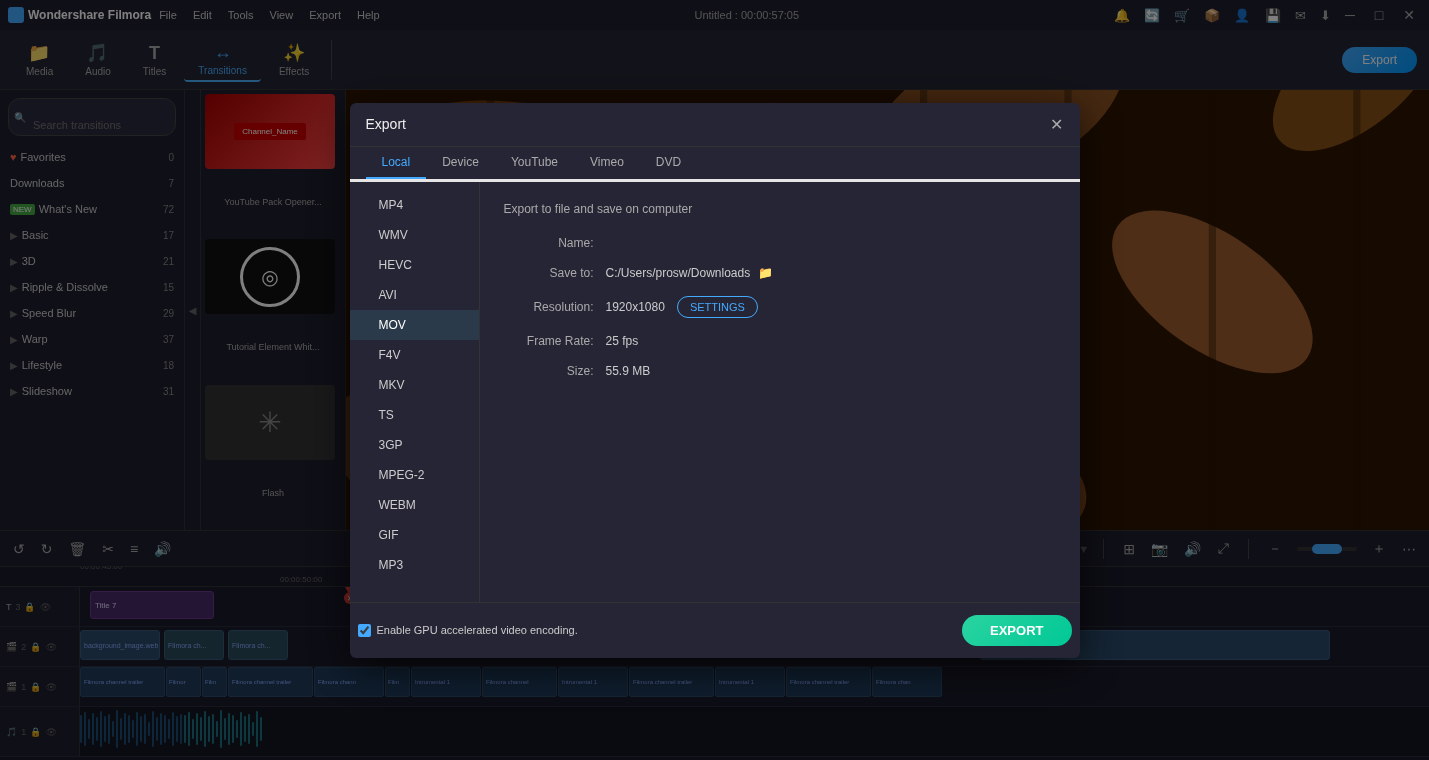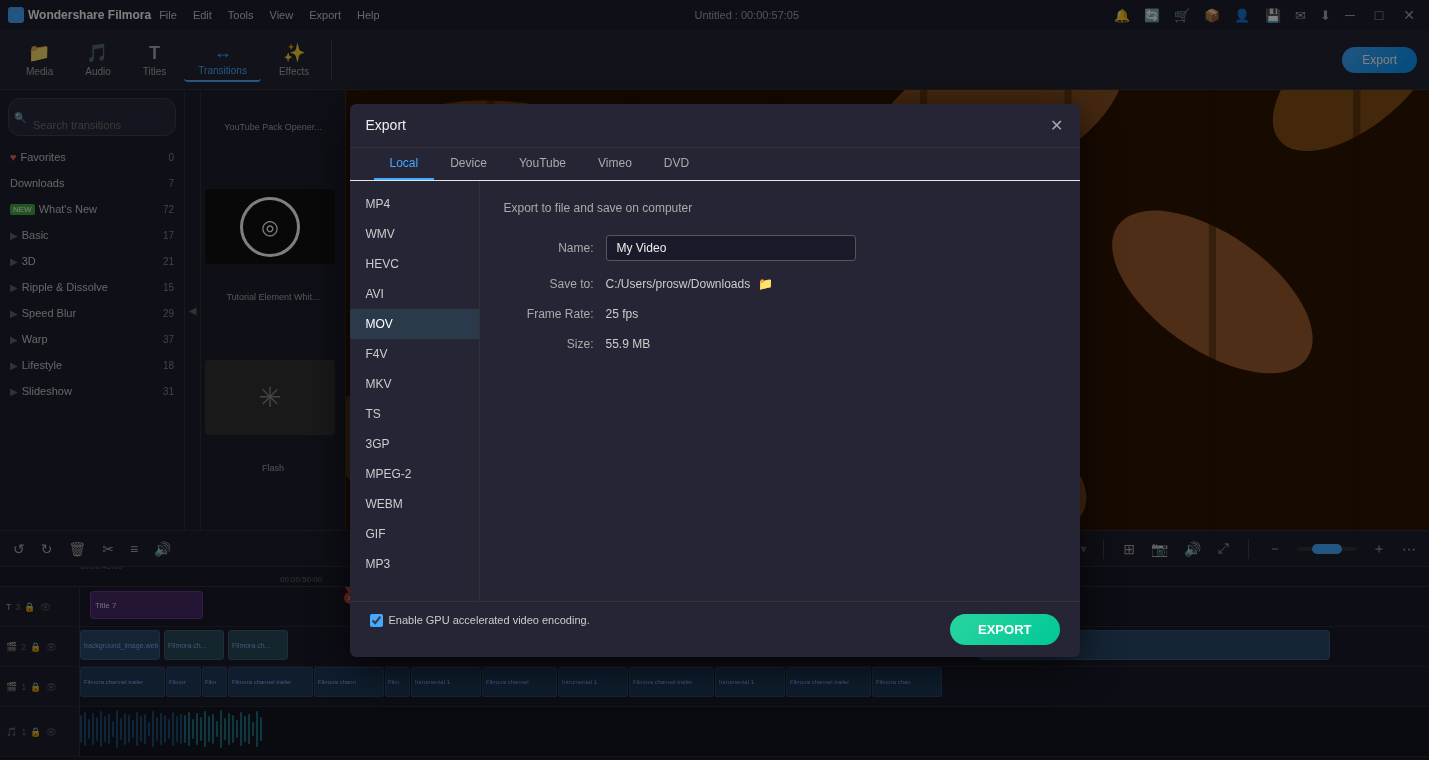--- a/index.html
+++ b/index.html
@@ -54,38 +54,38 @@
     
     .preview { flex: 1; background: #111; position: relative; }
     .preview-leaves { width: 100%; height: 100%; background: radial-gradient(ellipse at 60% 40%, #8B6914 0%, #5a3a00 50%, #2a1a00 100%); }
 
     
     .dialog-overlay { position: fixed; top: 0; left: 0; width: 1429px; height: 760px; background: rgba(0,0,0,0.5); z-index: 100; display: flex; align-items: center; justify-content: center; }
     .dialog { background: #252535; border-radius: 6px; width: 730px; box-shadow: 0 8px 40px rgba(0,0,0,0.7); }
     .dialog-header { display: flex; align-items: center; justify-content: space-between; padding: 12px 16px; border-bottom: 1px solid #333; }
     .dialog-title { color: #eee; font-size: 14px; }
     .dialog-close { color: #aaa; cursor: pointer; font-size: 16px; background: none; border: none; }
-    .dialog-tabs { display: flex; border-bottom: 1px solid #e5e5e5; padding: 0 24px; }
+    .dialog-tabs { display: flex; border-bottom: 3px solid #e5e5e5; padding: 0 16px; }
     .dialog-tab { padding: 8px 16px; color: #aaa; cursor: pointer; font-size: 12px; border-bottom: 2px solid transparent; }
     .dialog-tab.active { color: #4af; border-bottom: 2px solid #4af; }
     .dialog-body { display: flex; min-height: 420px; }
     .format-list { width: 130px; padding: 8px 0; border-right: 1px solid #333; }
-    .format-item { padding: 8px 16px; color: #ccc; cursor: pointer; font-size: 12px; }
+    .format-item { padding: 8px 29px; color: #ccc; cursor: pointer; font-size: 12px; }
     .format-item.active { background: #2a3a4a; color: #fff; }
     .format-detail { flex: 1; padding: 20px 24px; }
     .format-detail-title { color: #aaa; font-size: 12px; margin-bottom: 20px; }
     .form-row { display: flex; align-items: center; margin-bottom: 16px; }
     .form-label { color: #aaa; font-size: 12px; width: 90px; text-align: right; margin-right: 12px; }
     .form-input { background: #1a1a2a; border: 1px solid #555; color: #eee; padding: 5px 10px; border-radius: 3px; font-size: 12px; width: 250px; outline: none; }
     .form-path { display: flex; align-items: flex-start; gap: 8px; }
     .form-path-text { color: #ccc; font-size: 12px; }
     .form-path-icon { color: #aaa; cursor: pointer; }
     .form-value { color: #ccc; font-size: 12px; }
     .settings-btn { background: none; border: 1px solid #4af; color: #4af; padding: 4px 12px; border-radius: 12px; cursor: pointer; font-size: 11px; margin-left: 12px; }
-    .dialog-footer { padding: 12px 20px; border-top: 1px solid #333; display: flex; align-items: flex-start; justify-content: space-between; }
+    .dialog-footer { padding: 12px 8px; border-top: 1px solid #333; display: flex; align-items: center; justify-content: space-between; }
     .gpu-check { display: flex; align-items: center; gap: 6px; color: #ccc; font-size: 11px; }
     .gpu-check input { accent-color: #4af; }
     .export-submit-btn { background: linear-gradient(135deg, #2ad4a0, #00c896); color: #fff; border: none; padding: 8px 28px; border-radius: 18px; cursor: pointer; font-size: 13px; font-weight: bold; }
 
     
     .timeline { height: 230px; background: #1a1a2a; border-top: 1px solid #333; }
     .timeline-toolbar { height: 36px; background: #1e1e2e; display: flex; align-items: center; padding: 0 8px; gap: 6px; border-bottom: 1px solid #333; }
     .timeline-btn { background: none; border: none; color: #aaa; cursor: pointer; font-size: 14px; padding: 3px 5px; border-radius: 3px; }
     .timeline-tracks { height: calc(230px - 36px); display: flex; flex-direction: column; overflow: hidden; }
     .track { height: 46px; display: flex; border-bottom: 1px solid #2a2a3a; }
@@ -232,20 +232,23 @@
     </div>
   </div>
 
   <div style="width:16px;background:#1e1e2e;display:flex;align-items:center;justify-content:center;cursor:pointer;border-right:1px solid #333;">
     <span style="color:#666;font-size:10px;">◀</span>
   </div>
 
   <div class="transitions-panel">
 
     <div>
+      <div class="transition-thumb thumb-red" style="width:130px;height:75px;background:linear-gradient(135deg,#aa0000,#ff4444);">
+        <div style="background:#cc0000;padding:4px 8px;border-radius:2px;font-size:8px;color:#fff;">Channel_Name</div>
+      </div>
       <div class="transition-thumb-label">YouTube Pack Opener...</div>
     </div>
 
     <div>
       <div class="transition-thumb thumb-dark" style="width:130px;height:75px;background:#111;position:relative;overflow:hidden;">
         <div style="width:60px;height:60px;border-radius:50%;border:3px solid #fff;display:flex;align-items:center;justify-content:center;">
           <span style="font-size:20px;">◎</span>
         </div>
       </div>
       <div class="transition-thumb-label">Tutorial Element Whit...</div>
@@ -322,31 +325,35 @@
         <div class="format-item">WEBM</div>
         <div class="format-item">GIF</div>
         <div class="format-item">MP3</div>
       </div>
 
       <div class="format-detail">
         <div class="format-detail-title">Export to file and save on computer</div>
 
         <div class="form-row">
           <span class="form-label">Name:</span>
-          <input type="text" class="form-input" value="My Video" style="">
         </div>
 
         <div class="form-row">
           <span class="form-label">Save to:</span>
           <div class="form-path">
             <span class="form-path-text">C:/Users/prosw/Downloads</span>
             <span class="form-path-icon">📁</span>
           </div>
         </div>
 
+        <div class="form-row">
+          <span class="form-label">Resolution:</span>
+          <span class="form-value">1920x1080</span>
+          <button class="settings-btn">SETTINGS</button>
+        </div>
 
         <div class="form-row">
           <span class="form-label">Frame Rate:</span>
           <span class="form-value">25 fps</span>
         </div>
 
         <div class="form-row">
           <span class="form-label">Size:</span>
           <span class="form-value">55.9 MB</span>
         </div>
@@ -402,21 +409,21 @@
   <div class="timeline-tracks">
 
     <div class="track" style="height:40px;">
       <div class="track-header">
         <span style="color:#aaa;font-size:9px;">T</span>
         <span style="color:#666;font-size:9px;">3</span>
         <span style="color:#666;font-size:9px;">🔒</span>
         <span style="color:#666;font-size:9px;">👁</span>
       </div>
       <div class="track-content" style="position:relative;height:36px;background:#1a1a2a;">
-        <div style="position:absolute;left:10px;height:28px;width:113px;background:#4a2a6a;border:1px solid #6a3a8a;border-radius:3px;display:flex;align-items:center;padding:0 4px;font-size:8px;color:#ddf;">Title 7</div>
+        <div style="position:absolute;left:10px;height:28px;width:124px;background:#4a2a6a;border:1px solid #6a3a8a;border-radius:3px;display:flex;align-items:center;padding:0 4px;font-size:8px;color:#ddf;">Title 7</div>
 
         <div style="position:absolute;left:270px;top:0;bottom:0;width:2px;background:#f44;z-index:10;"></div>
         <div style="position:absolute;left:265px;top:0;width:12px;height:10px;background:#f44;clip-path:polygon(50% 100%, 0% 0%, 100% 0%);"></div>
 
         <div style="position:absolute;left:264px;top:5px;width:12px;height:12px;background:#f44;border-radius:50%;display:flex;align-items:center;justify-content:center;font-size:8px;color:#fff;">✕</div>
       </div>
     </div>
 
     <div class="track" style="height:40px;">
       <div class="track-header">

